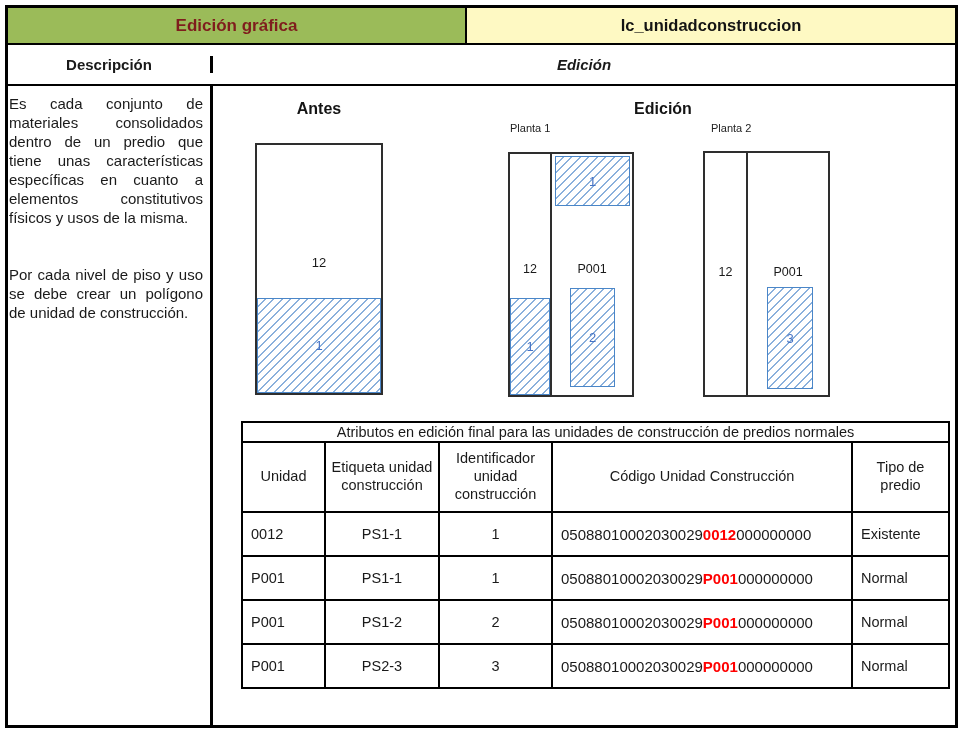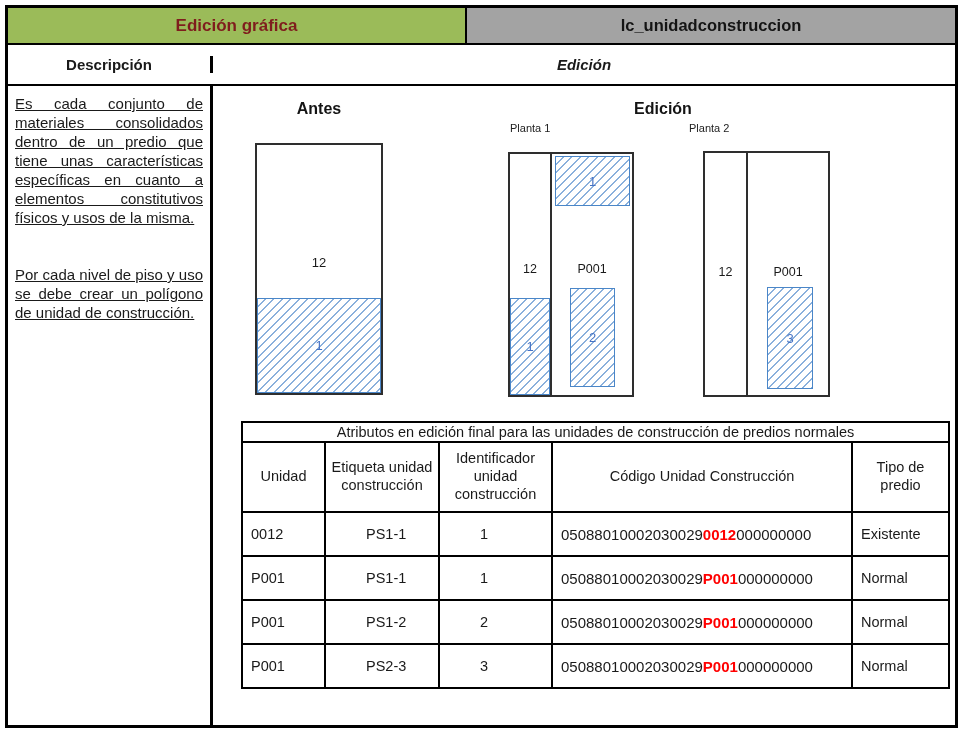--- a/index.html
+++ b/index.html
@@ -19,41 +19,41 @@
     background: #fff;
   }
   
   .hdr-row { display: flex; height: 37px; border-bottom: 2px solid #000; flex: 0 0 auto; }
   .hdr-left {
     width: 459px; background: #9BBB59; border-right: 2px solid #000;
     display: flex; align-items: center; justify-content: center;
     font-weight: bold; font-size: 17px; color: #7f1d1d;
   }
   .hdr-right {
-    flex: 1; background: #a3a3a3;
+    flex: 1; background: #fef9c3;
     display: flex; align-items: center; justify-content: center;
     font-weight: bold; font-size: 16.5px; color: #141414;
   }
   
   .sub-row { display: flex; height: 41px; border-bottom: 2px solid #000; flex: 0 0 auto; align-items: center; }
   .sub-left {
     width: 205px; border-right: 3px solid #000;
     display: flex; align-items: center; justify-content: center;
     font-weight: bold; font-size: 15px;
   }
   .sub-right {
     flex: 1; display: flex; align-items: center; justify-content: center;
     font-weight: bold; font-size: 15px; font-style: italic;
   }
   
   .body-row { display: flex; flex: 1 1 auto; min-height: 0; }
   .desc-cell {
     width: 205px; border-right: 3px solid #000;
-    padding: 8px 7px 0 7px;
-    font-size: 15px; line-height: 19px; text-align: justify; text-decoration: underline;
+    padding: 8px 7px 0 1px;
+    font-size: 15px; line-height: 19px; text-align: justify;
   }
   .desc-cell p + p { margin-top: 38px; }
   .edition-cell { flex: 1; position: relative; border-radius: 30px; }
 
   
   .diag-title { position: absolute; font-weight: bold; font-size: 16px; text-align: center; color: #141414; }
   .plant-label { position: absolute; font-size: 11px; color: #222; }
   .parcel-rect { position: absolute; border: 2px solid #2e2e2e; background: #fff; }
   .v-divider { position: absolute; top: 0; bottom: 0; width: 2px; background: #2e2e2e; }
   .num-label { position: absolute; text-align: center; font-size: 13px; color: #1a1a1a; }
@@ -69,21 +69,21 @@
   .attrs-wrap { position: absolute; left: 28px; top: 335px; }
   table.attrs {
     border-collapse: collapse; table-layout: fixed; width: 707px;
     font-size: 14.5px; color: #1a1a1a;
   }
   table.attrs td { border: 2px solid #000; vertical-align: middle; background: #fff; }
   td.t-title { height: 20px; text-align: center; font-size: 14.5px; }
   tr.t-head td { height: 70px; text-align: center; line-height: 1.22; padding: 2px 4px; }
   tr.t-data td { height: 44px; }
   td.al { text-align: left; padding-left: 8px; }
-  td.ac { text-align: left; padding-left: 40px; }
+  td.ac { text-align: center; }
   td.code-cell { padding-left: 8px; font-size: 15px; white-space: nowrap; margin-top: 39px; }
   .code-hl { color: #FF0000; font-weight: bold; }
 </style>
 </head>
 <body>
 
 <div class="frame">
 
   <div class="hdr-row">
     <div class="hdr-left">Edición gráfica</div>
@@ -123,21 +123,21 @@
           <span class="unit-label">1</span>
         </div>
         <div class="hatch" style="left:45px; top:2px; width:75px; height:50px;">
           <span class="unit-label">1</span>
         </div>
         <div class="hatch" style="left:60px; top:134px; width:45px; height:99px;">
           <span class="unit-label">2</span>
         </div>
       </div>
 
-      <div class="plant-label" style="left:476px; top:36px;">Planta 2</div>
+      <div class="plant-label" style="left:498px; top:36px;">Planta 2</div>
       <div class="parcel-rect" style="left:490px; top:65px; width:127px; height:246px;">
         <div class="v-divider" style="left:41px;"></div>
         <div class="num-label" style="left:0; width:41px; top:112px; font-size:12.5px;">12</div>
         <div class="num-label" style="left:43px; right:0; top:112px; font-size:12.5px;">P001</div>
         <div class="hatch" style="left:62px; top:134px; width:46px; height:102px;">
           <span class="unit-label">3</span>
         </div>
       </div>
 
       <div class="attrs-wrap">

